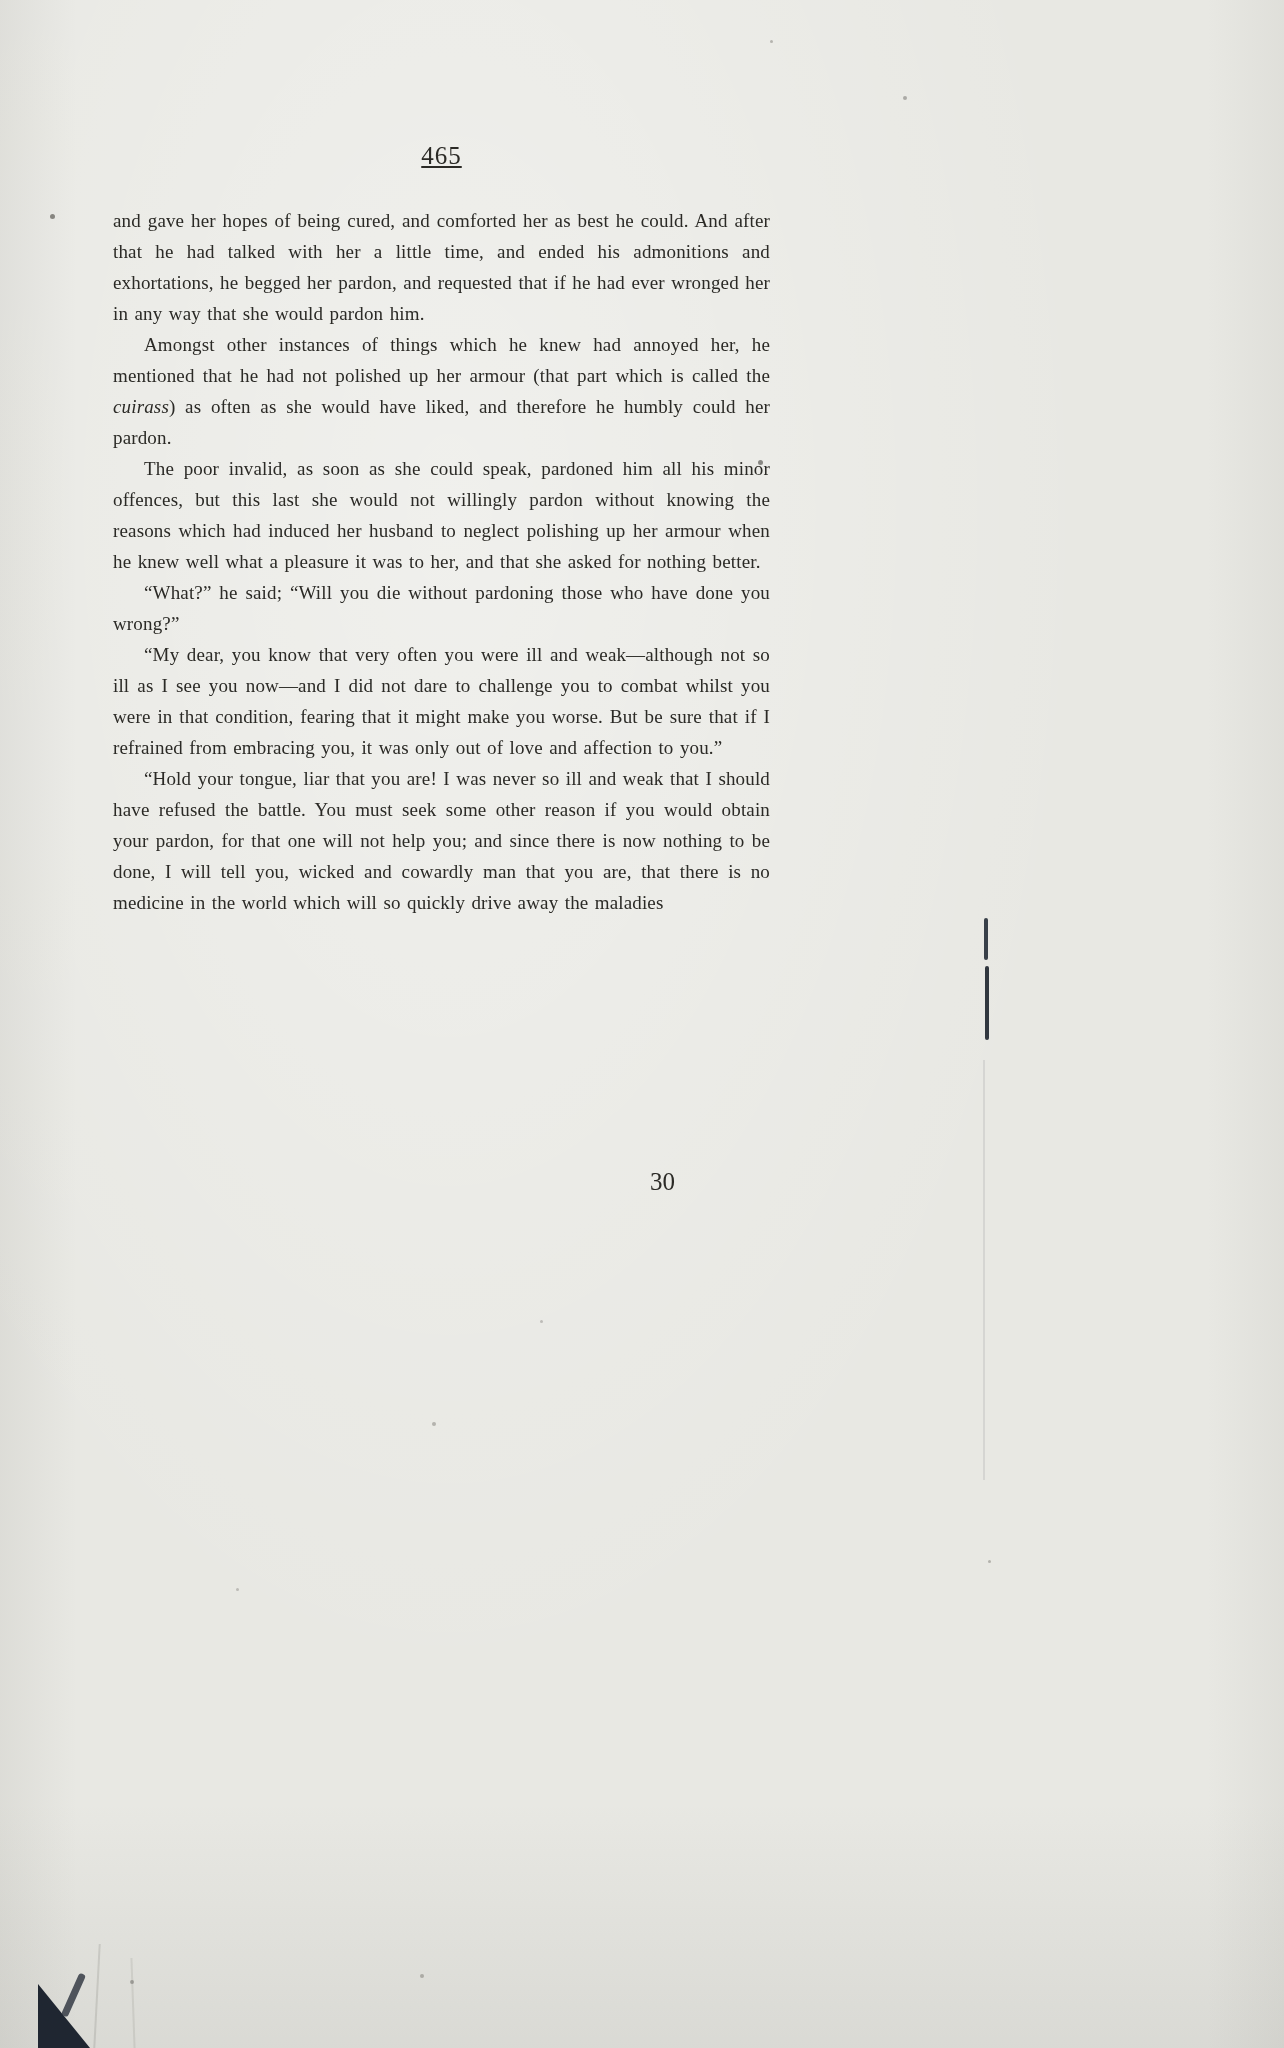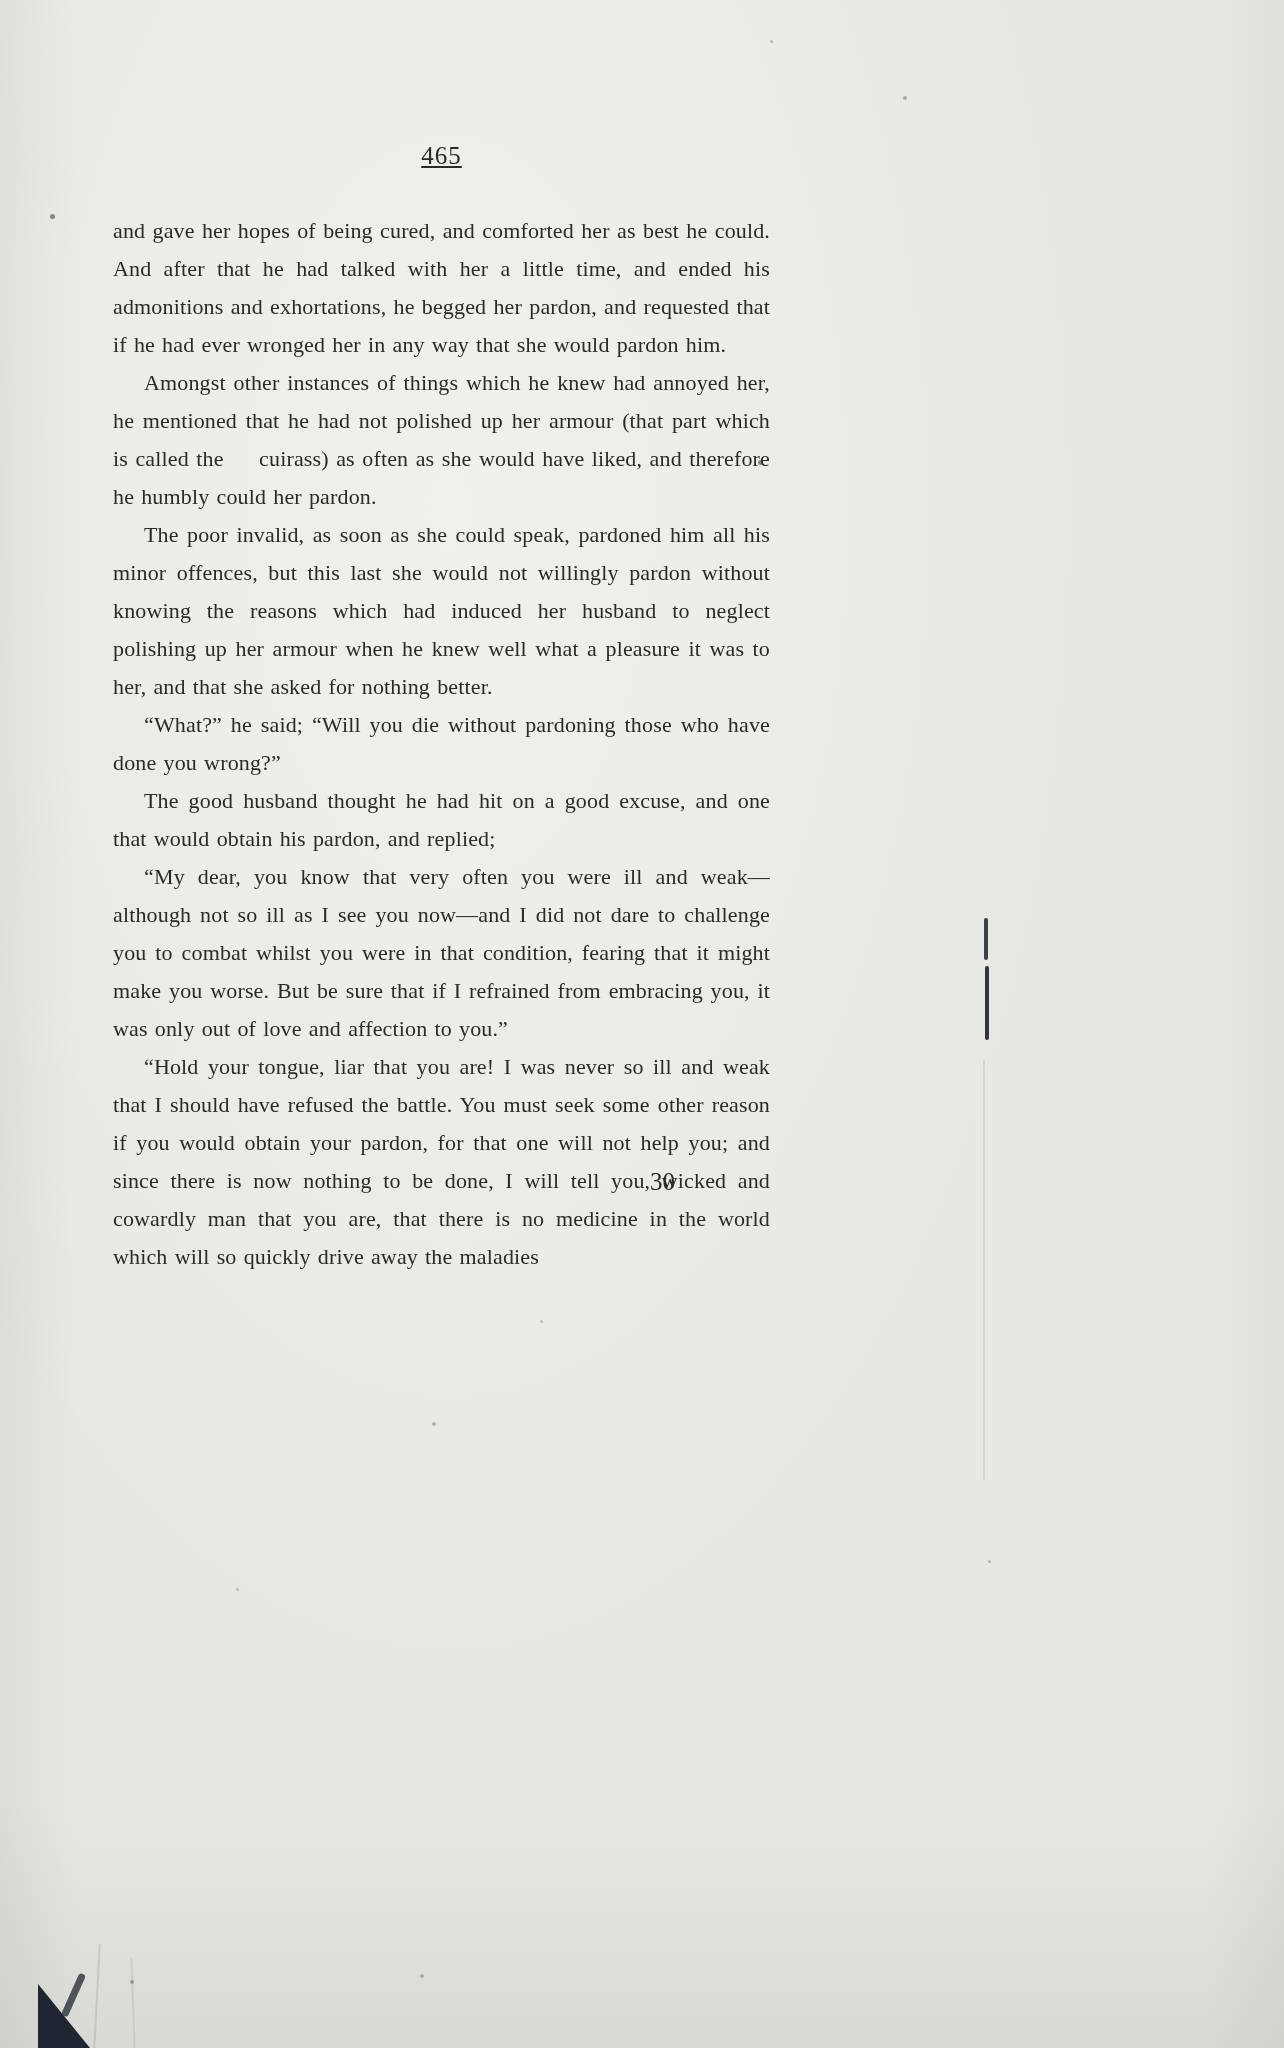--- a/index.html
+++ b/index.html
@@ -26,39 +26,39 @@
     left: 113px;
     width: 657px;
     text-align: center;
     font-size: 25px;
     letter-spacing: 1px;
     text-decoration: underline;
   }
 
   .text-block {
     position: absolute;
-    top: 212px;
+    top: 205px;
     left: 113px;
     width: 657px;
-    font-size: 22px;
-    line-height: 38px;
+    font-size: 19px;
+    line-height: 31px;
     text-align: justify;
     letter-spacing: 0.15px;
     word-spacing: 1.5px;
   }
   .text-block p {
     margin: 0;
     padding: 0;
     text-rendering: optimizeLegibility;
   }
   .text-block p.indent {
     text-indent: 31px;
   }
   .italic {
-    margin-left: 28px;
+    font-style: italic;
   }
 
   .page-number-bottom {
     position: absolute;
     top: 1168px;
     left: 113px;
     width: 657px;
     text-align: right;
     padding-right: 95px;
     box-sizing: border-box;
@@ -142,21 +142,20 @@
 </head>
 <body>
 
 <div class="page-number-top">465</div>
 
 <div class="text-block">
     <p class=""><span>and gave her hopes of being cured, and comforted her as best he could.  And after that he had talked with her a little time, and ended his admonitions and exhortations, he begged her pardon, and requested that if he had ever wronged her in any way that she would pardon him.</span></p>
     <p class="indent"><span>Amongst other instances of things which he knew had annoyed her, he mentioned that he had not polished up her armour (that part which is called the </span><span class="italic">cuirass</span><span>) as often as she would have liked, and therefore he humbly could her pardon.</span></p>
     <p class="indent"><span>The poor invalid, as soon as she could speak, pardoned him all his minor offences, but this last she would not willingly pardon without knowing the reasons which had induced her husband to neglect polishing up her armour when he knew well what a pleasure it was to her, and that she asked for nothing better.</span></p>
     <p class="indent"><span>“What?”  he said; “Will you die without pardoning those who have done you wrong?”</span></p>
-    <p class="indent"><span>The good husband thought he had hit on a good excuse, and one that would obtain his pardon, and replied;</span></p>
     <p class="indent"><span>“My dear, you know that very often you were ill and weak—although not so ill as I see you now—and I did not dare to challenge you to combat whilst you were in that condition, fearing that it might make you worse.  But be sure that if I refrained from embracing you, it was only out of love and affection to you.”</span></p>
     <p class="indent"><span>“Hold your tongue, liar that you are!  I was never so ill and weak that I should have refused the battle.  You must seek some other reason if you would obtain your pardon, for that one will not help you; and since there is now nothing to be done, I will tell you, wicked and cowardly man that you are, that there is no medicine in the world which will so quickly drive away the maladies</span></p>
   </div>
 
 <div class="page-number-bottom">30</div>
 
 <div class="artifact corner-blob"></div>
 <div class="artifact corner-blob-tail"></div>
 <div class="artifact edge-line-1"></div>
 <div class="artifact edge-line-2"></div>

